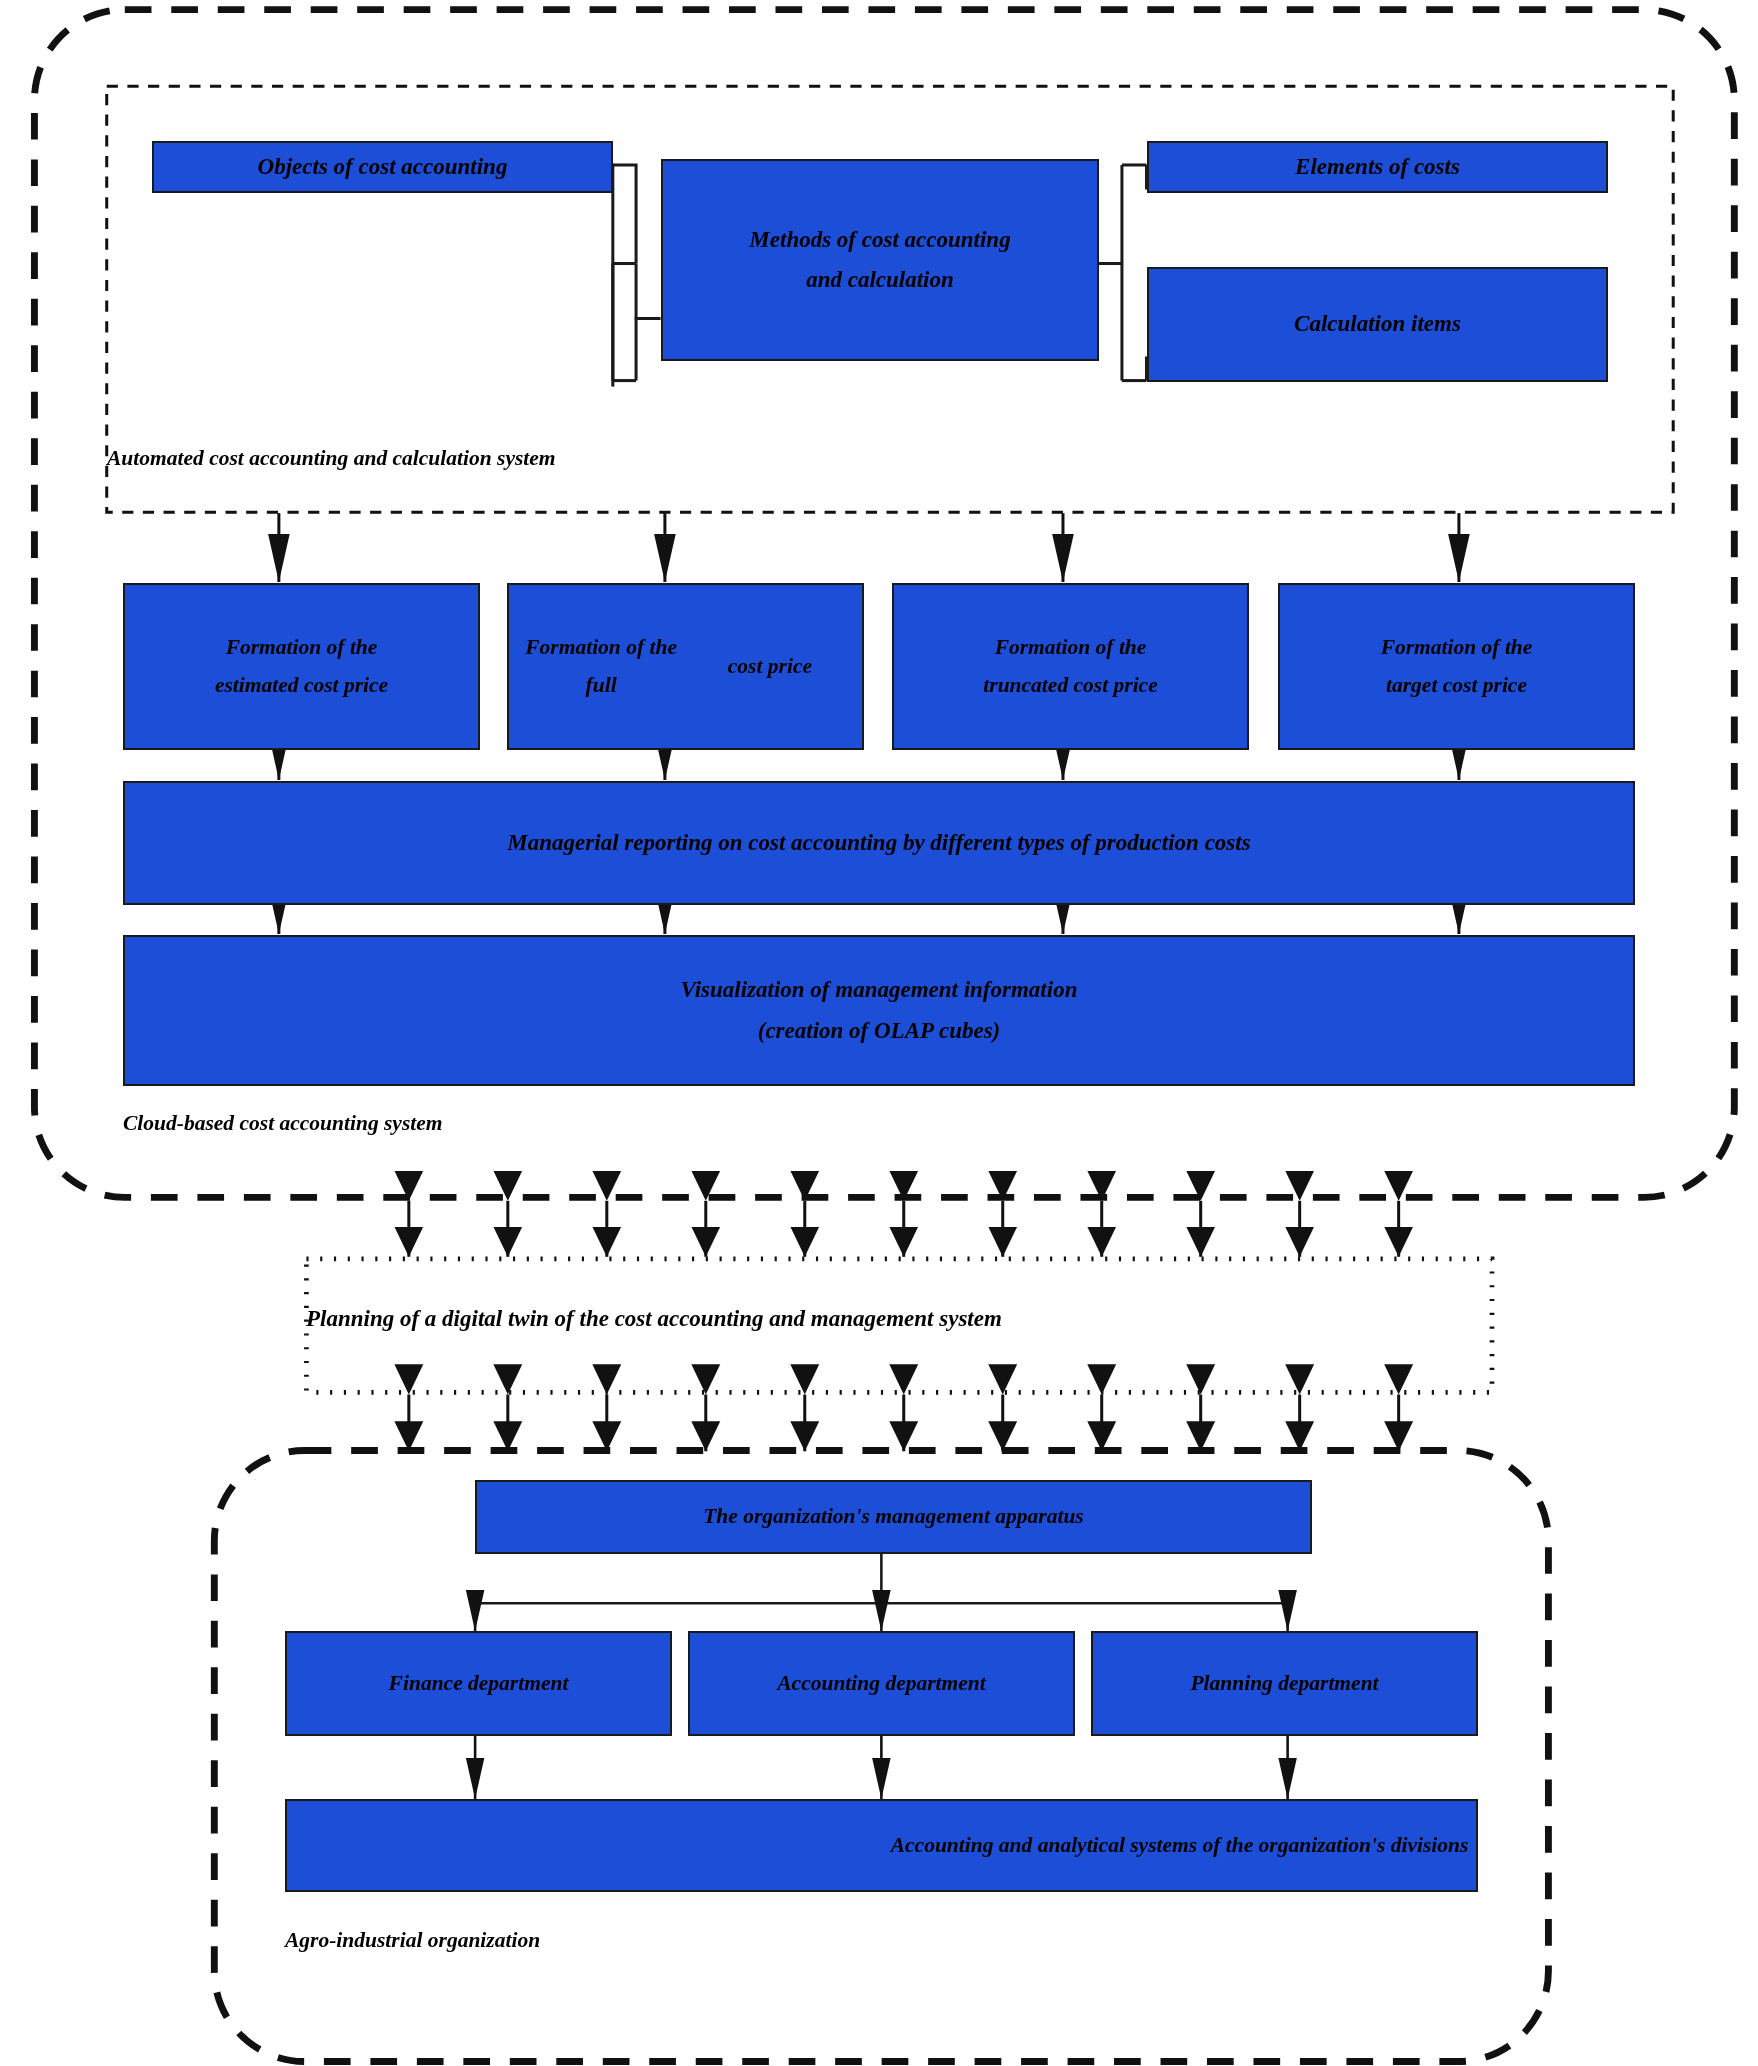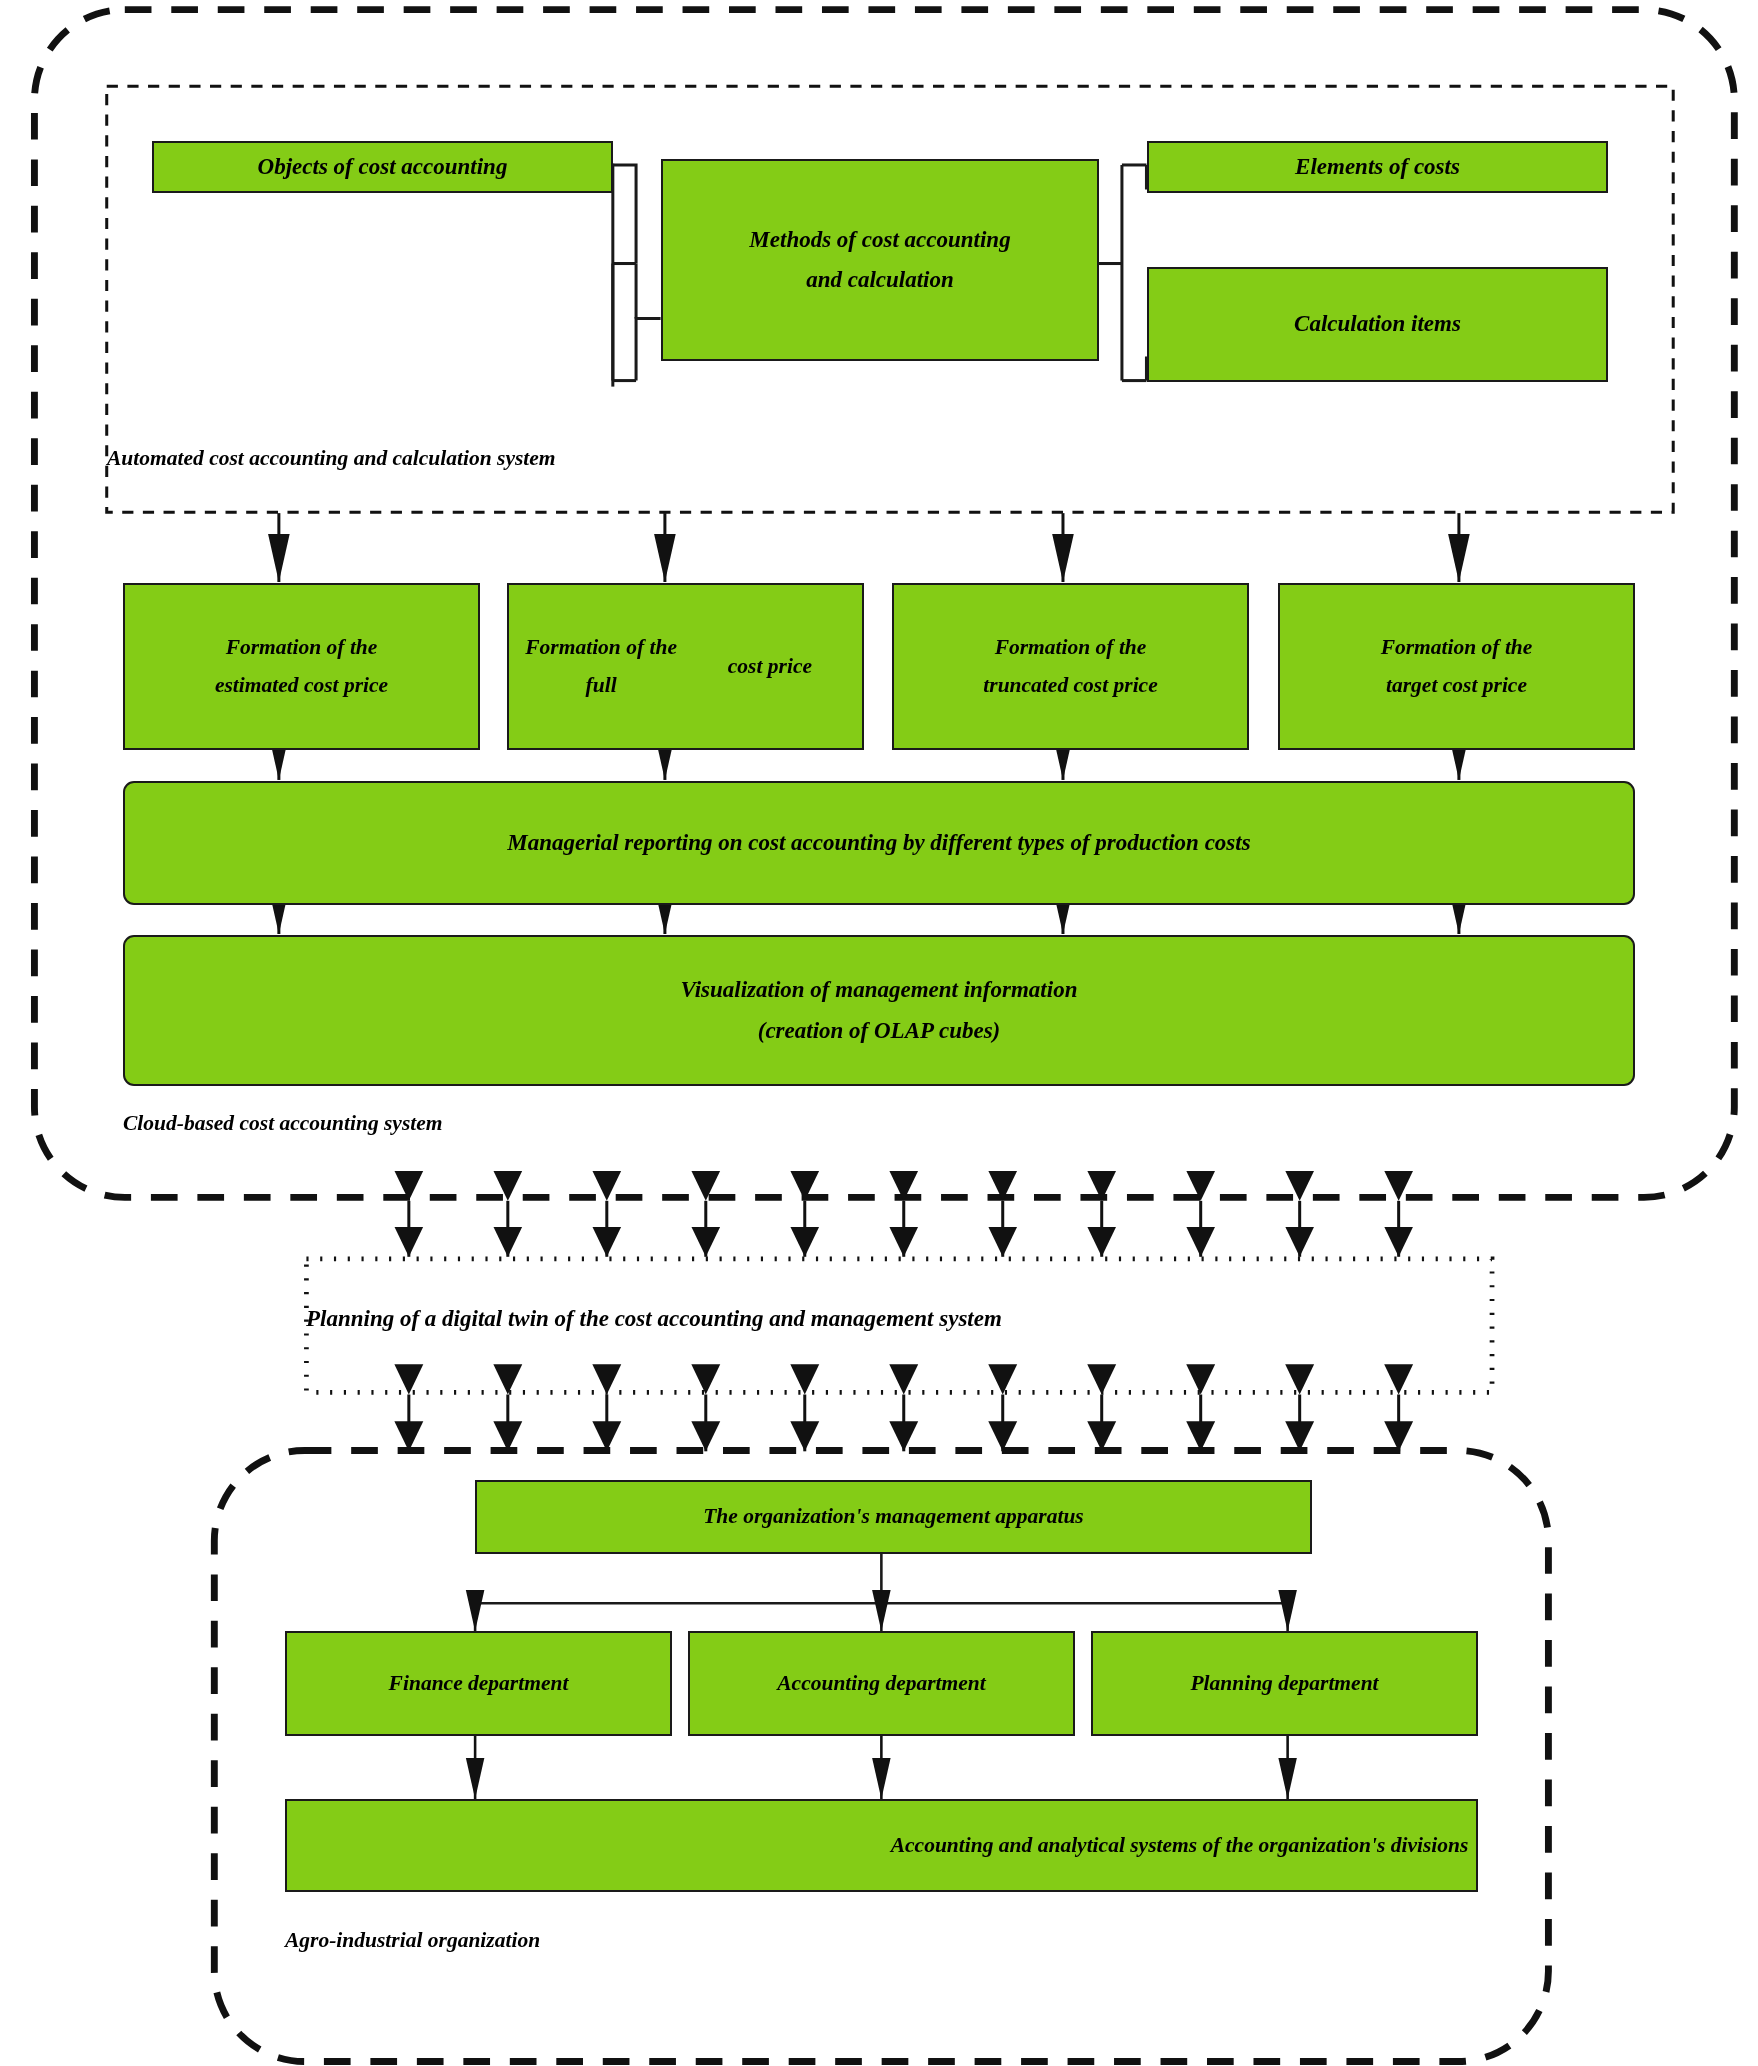--- a/index.html
+++ b/index.html
@@ -21,21 +21,21 @@
     position: absolute;
     left: 0;
     top: 0;
     width: 1758px;
     height: 2066px;
     pointer-events: none;
   }
   .node {
     position: absolute;
     box-sizing: border-box;
-    background: #84cc16;
+    background: #1d4ed8;
     border: 2.2px solid #1a1a1a;
     display: flex;
     align-items: center;
     justify-content: center;
     text-align: center;
     font-style: italic;
     font-weight: bold;
     color: #000000;
     line-height: 1.75;
     padding: 0 7.7px;
@@ -49,21 +49,21 @@
     position: absolute;
     font-style: italic;
     font-weight: bold;
     color: #000000;
     z-index: 6;
     white-space: nowrap;
   }
   
   .fs-box      { font-size: 23px; }
   .fs-box-sm   { font-size: 21.5px; }
-  .fs-wide     { font-size: 23px; border-radius: 11px; }
+  .fs-wide     { font-size: 23px; }
   .fs-cap      { font-size: 21.5px; }
 </style>
 </head>
 <body>
 
 <div id="canvas">
 
   <svg class="layer" viewBox="0 0 4085 4800">
     <defs>
       <marker id="ah" markerWidth="12" markerHeight="12" refX="9.5" refY="5" orient="auto" markerUnits="strokeWidth">

